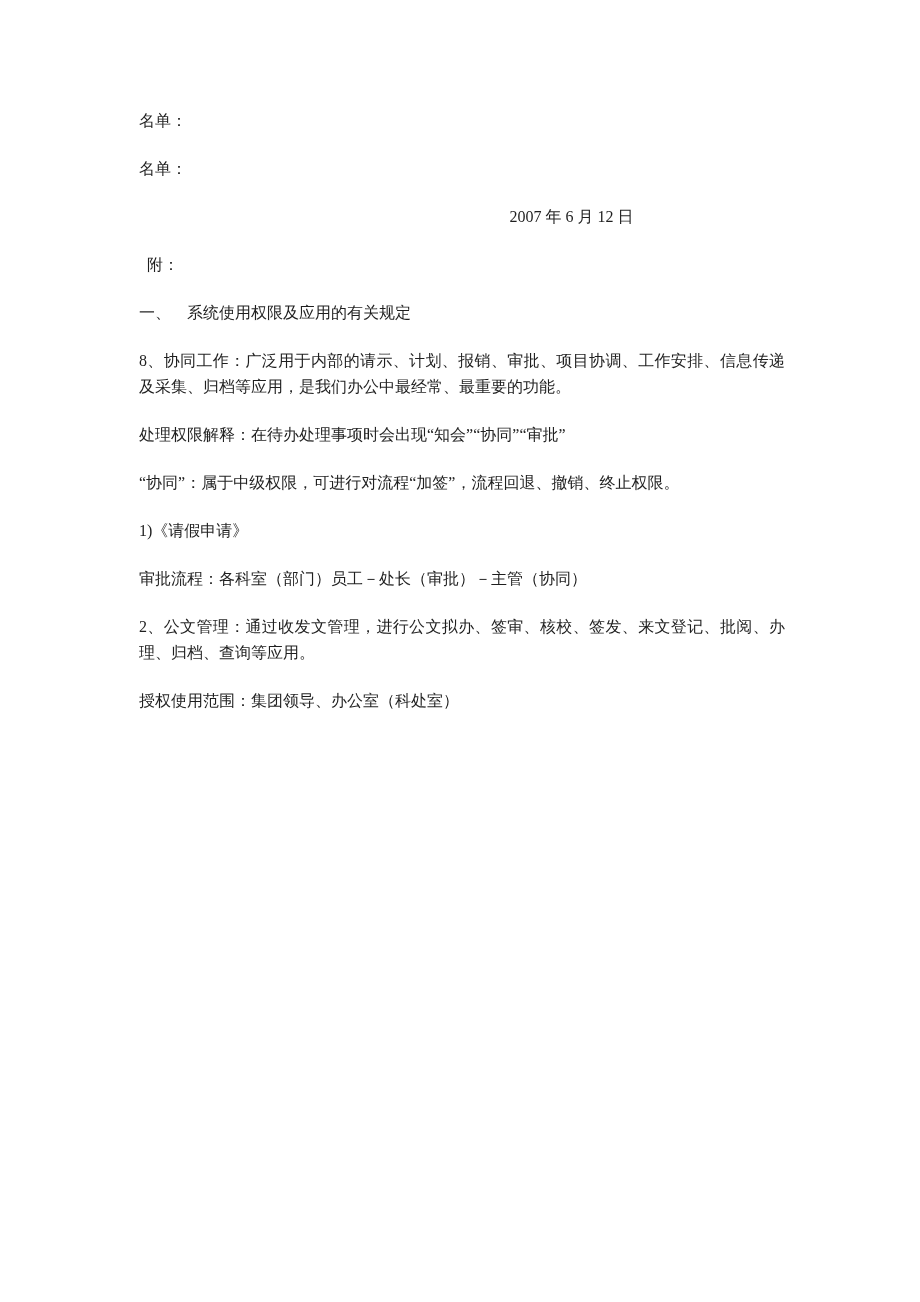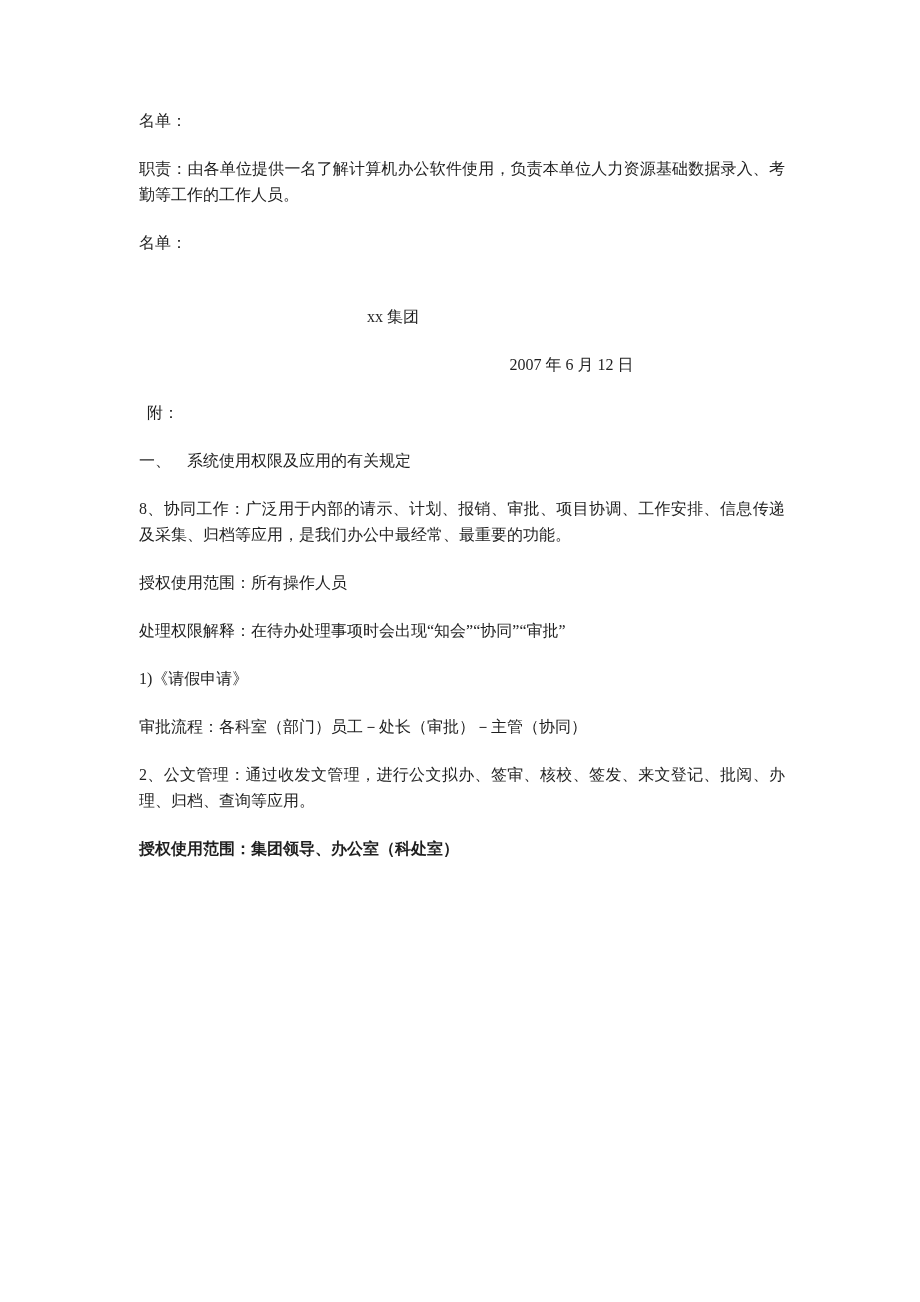--- a/index.html
+++ b/index.html
@@ -23,60 +23,58 @@
     width: 646px;
     font-size: 16px;
     line-height: 26px;
   }
   p.para {
     margin: 0 0 22px 0;
     padding: 0;
     text-align: justify;
     word-break: break-all;
   }
-  p.para:last-child { margin-bottom: 12px; font-weight: bold; }
+  p.para:last-child { margin-bottom: 12px; }
   
   p.sig-company { padding-left: 228px; margin-top: 48px; text-align: left; }
   
   p.sig-date { padding-left: 219px; text-align: center; }
   
   p.attach { padding-left: 8px; }
   
   .sec-num { display: inline-block; width: 48px; }
 </style>
 </head>
 <body>
 
 <div class="page">
   <div class="content">
 
     <p class="para">名单：</p>
 
 
-    <p class="para">职责：由各单位提供一名了解计算机办公软件使用，负责本单位人力资源基础数据录入、考勤等工作的工作人员。</p>
 
     <p class="para">名单：</p>
 
-    <p class="para sig-company">xx 集团</p>
 
     <p class="para sig-date">2007 年 6 月 12 日</p>
 
     <p class="para attach">附：</p>
 
     <p class="para">
       <span class="sec-num">一、</span><span>系统使用权限及应用的有关规定</span>
     </p>
 
     <p class="para">8、协同工作：广泛用于内部的请示、计划、报销、审批、项目协调、工作安排、信息传递及采集、归档等应用，是我们办公中最经常、最重要的功能。</p>
 
-    <p class="para">授权使用范围：所有操作人员</p>
 
     <p class="para">处理权限解释：在待办处理事项时会出现“知会”“协同”“审批”</p>
 
 
+    <p class="para">“协同”：属于中级权限，可进行对流程“加签”，流程回退、撤销、终止权限。</p>
 
 
 
     <p class="para">1)《请假申请》</p>
 
     <p class="para">审批流程：各科室（部门）员工－处长（审批）－主管（协同）</p>
 
     <p class="para">2、公文管理：通过收发文管理，进行公文拟办、签审、核校、签发、来文登记、批阅、办理、归档、查询等应用。</p>
 
     <p class="para">授权使用范围：集团领导、办公室（科处室）</p>

